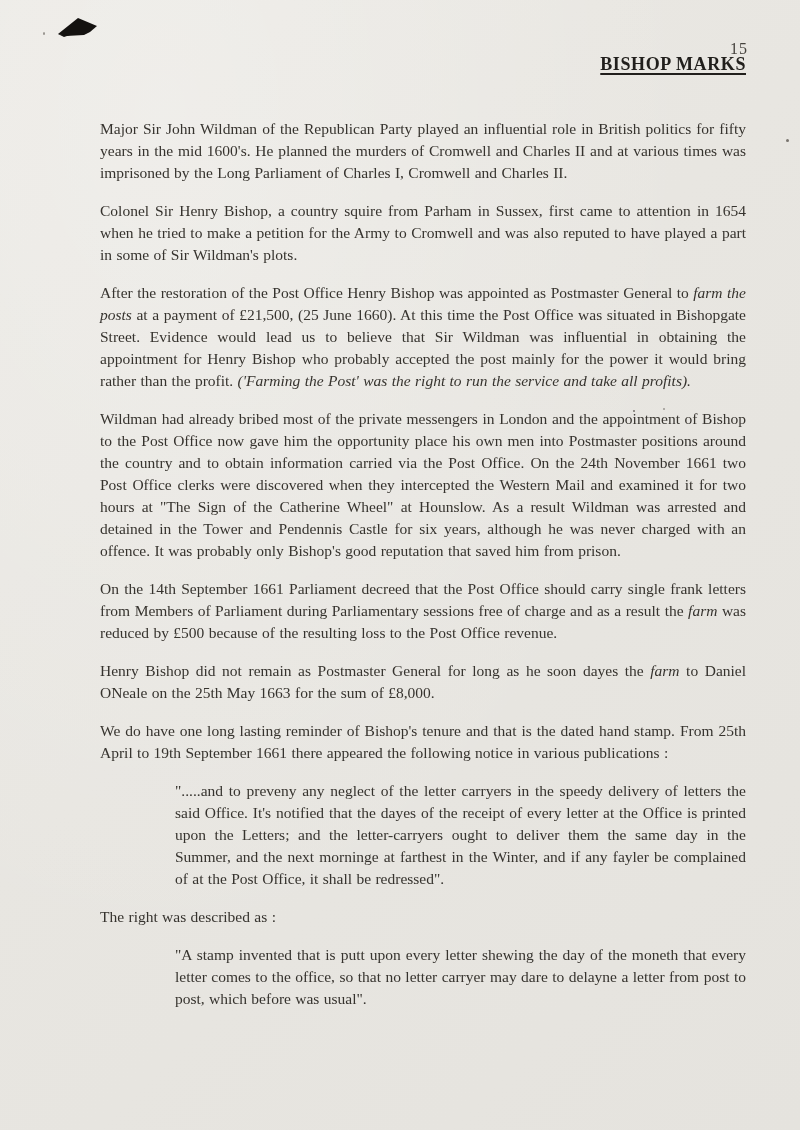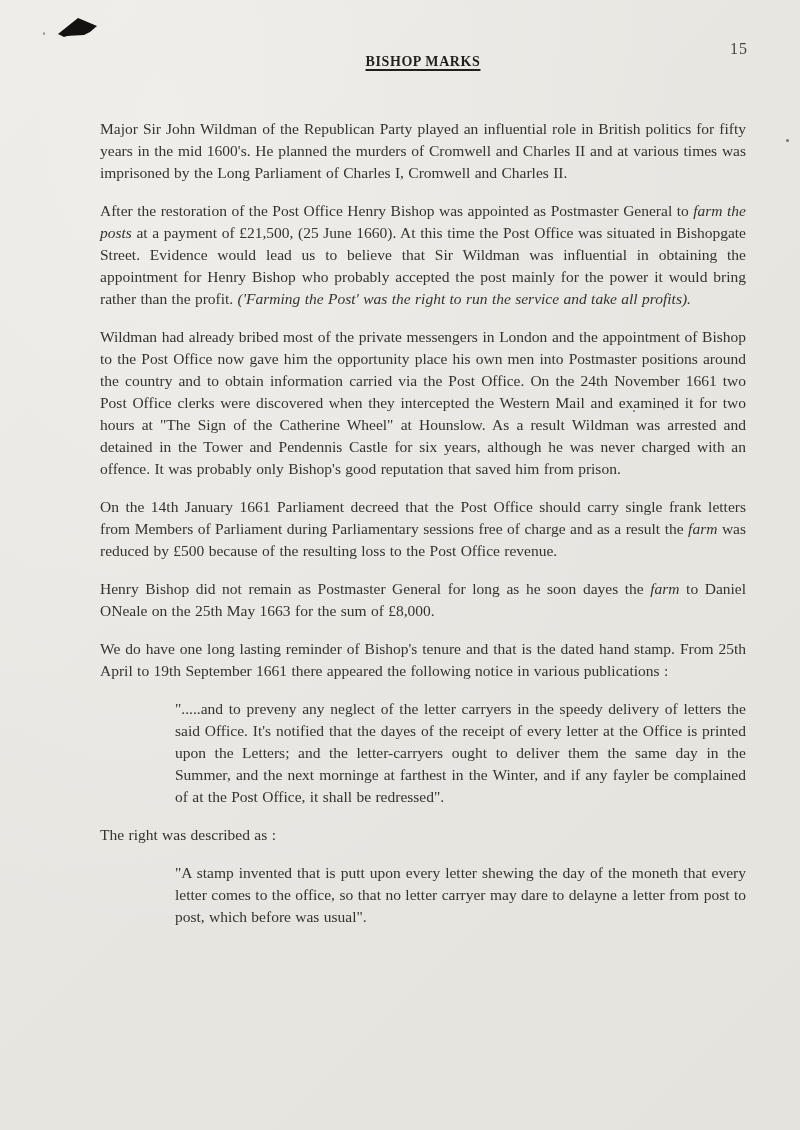--- a/index.html
+++ b/index.html
@@ -30,22 +30,22 @@
   .page-number{
     position:absolute;
     top:40px;right:52px;
     font-size:16px;
     color:#45423d;
     letter-spacing:1px;
   }
   .title{
     position:absolute;
     left:100px;top:54px;width:646px;
-    text-align:center;
-    font-size:14px;
+    text-align:right;
+    font-size:18px;
     font-weight:bold;
     letter-spacing:0.6px;
     color:var(--ink-dark);
     text-decoration:underline;
     text-decoration-thickness:1.6px;
     text-underline-offset:3px;
   }
   .document-body{
     position:absolute;
     left:100px;top:118px;width:646px;
@@ -84,23 +84,24 @@
     <polygon points="18,22 38,6 57,14 50,20 44,23 26,24" fill="#141210"></polygon>
     <polygon points="18,22 30,23 24,25" fill="#141210"></polygon>
   </svg>
 
   <div class="page-number">15</div>
 
   <div class="title">BISHOP MARKS</div>
 
   <div class="document-body">
       <p class="body"><span>Major Sir John Wildman of the Republican Party played an influential role in British politics for fifty years in the mid 1600's.  He planned the murders of Cromwell and Charles II and at various times was imprisoned by the Long Parliament of Charles I, Cromwell and Charles II.</span></p>
+      <p class="body"><span>Colonel Sir Henry Bishop, a country squire from Parham in Sussex, first came to attention in 1654 when he tried to make a petition for the Army to Cromwell and was also reputed to have played a part in some of Sir Wildman's plots.</span></p>
       <p class="body"><span>After the restoration of the Post Office Henry Bishop was appointed as Postmaster General to </span><em>farm the posts</em><span> at a payment of £21,500, (25 June 1660).  At this time the Post Office was situated in Bishopgate Street.  Evidence would lead us to believe that Sir Wildman was influential in obtaining the appointment for Henry Bishop who probably accepted the post mainly for the power it would bring rather than the profit.  </span><em>('Farming the Post' was the right to run the service and take all profits).</em></p>
       <p class="body"><span>Wildman had already bribed most of the private messengers in London and the appointment of Bishop to the Post Office now gave him the opportunity place his own men into Postmaster positions around the country and to obtain information carried via the Post Office. On the 24th November 1661 two Post Office clerks were discovered when they intercepted the Western Mail and examined it for two hours at "The Sign of the Catherine Wheel" at Hounslow.  As a result Wildman was arrested and detained in the Tower and Pendennis Castle for six years, although he was never charged with an offence.  It was probably only Bishop's good reputation that saved him from prison.</span></p>
-      <p class="body"><span>On the 14th January 1661 Parliament decreed that the Post Office should carry single frank letters from Members of Parliament during Parliamentary sessions free of charge and as a result the </span><em>farm</em><span> was reduced by £500 because of the resulting loss to the Post Office revenue.</span></p>
+      <p class="body"><span>On the 14th September 1661 Parliament decreed that the Post Office should carry single frank letters from Members of Parliament during Parliamentary sessions free of charge and as a result the </span><em>farm</em><span> was reduced by £500 because of the resulting loss to the Post Office revenue.</span></p>
       <p class="body"><span>Henry Bishop did not remain as Postmaster General for long as he soon dayes the </span><em>farm</em><span> to Daniel ONeale on the 25th May 1663 for the sum of  £8,000.</span></p>
       <p class="body"><span>We do have one long lasting reminder of Bishop's tenure and that is the dated hand stamp. From 25th April to 19th September 1661 there appeared the following notice in various publications :</span></p>
       <p class="quote"><span>".....and to preveny any neglect of the letter carryers in the speedy delivery of letters the said Office.  It's notified that the dayes of the receipt of every letter at the Office is printed upon the Letters;  and the letter-carryers ought to deliver them the same day in the Summer, and the next morninge at farthest in the Winter, and if any fayler be complained of at the Post Office, it shall be redressed".</span></p>
       <p class="body"><span>The right was described as :</span></p>
       <p class="quote"><span>"A stamp invented that is putt upon every letter shewing the day of the moneth that every letter comes to the office, so that no letter carryer may dare to delayne a letter from post to post, which before was usual".</span></p>
     </div>
 
   <div class="speck s1"></div>
   <div class="speck s2"></div>
   <div class="speck s3"></div>

